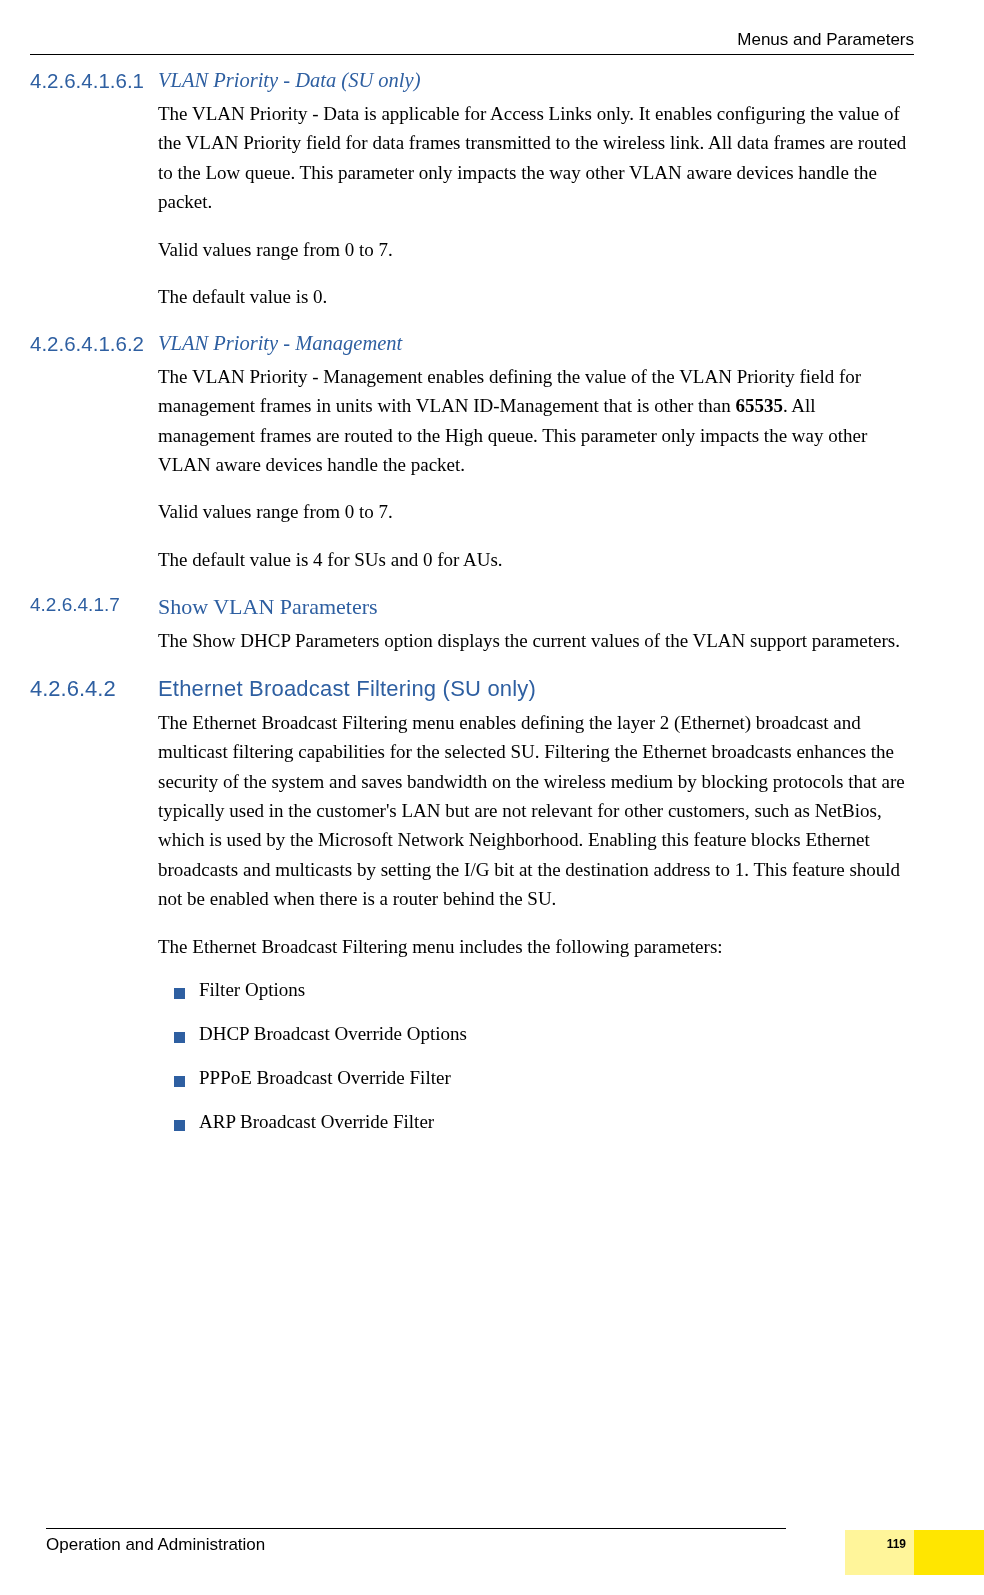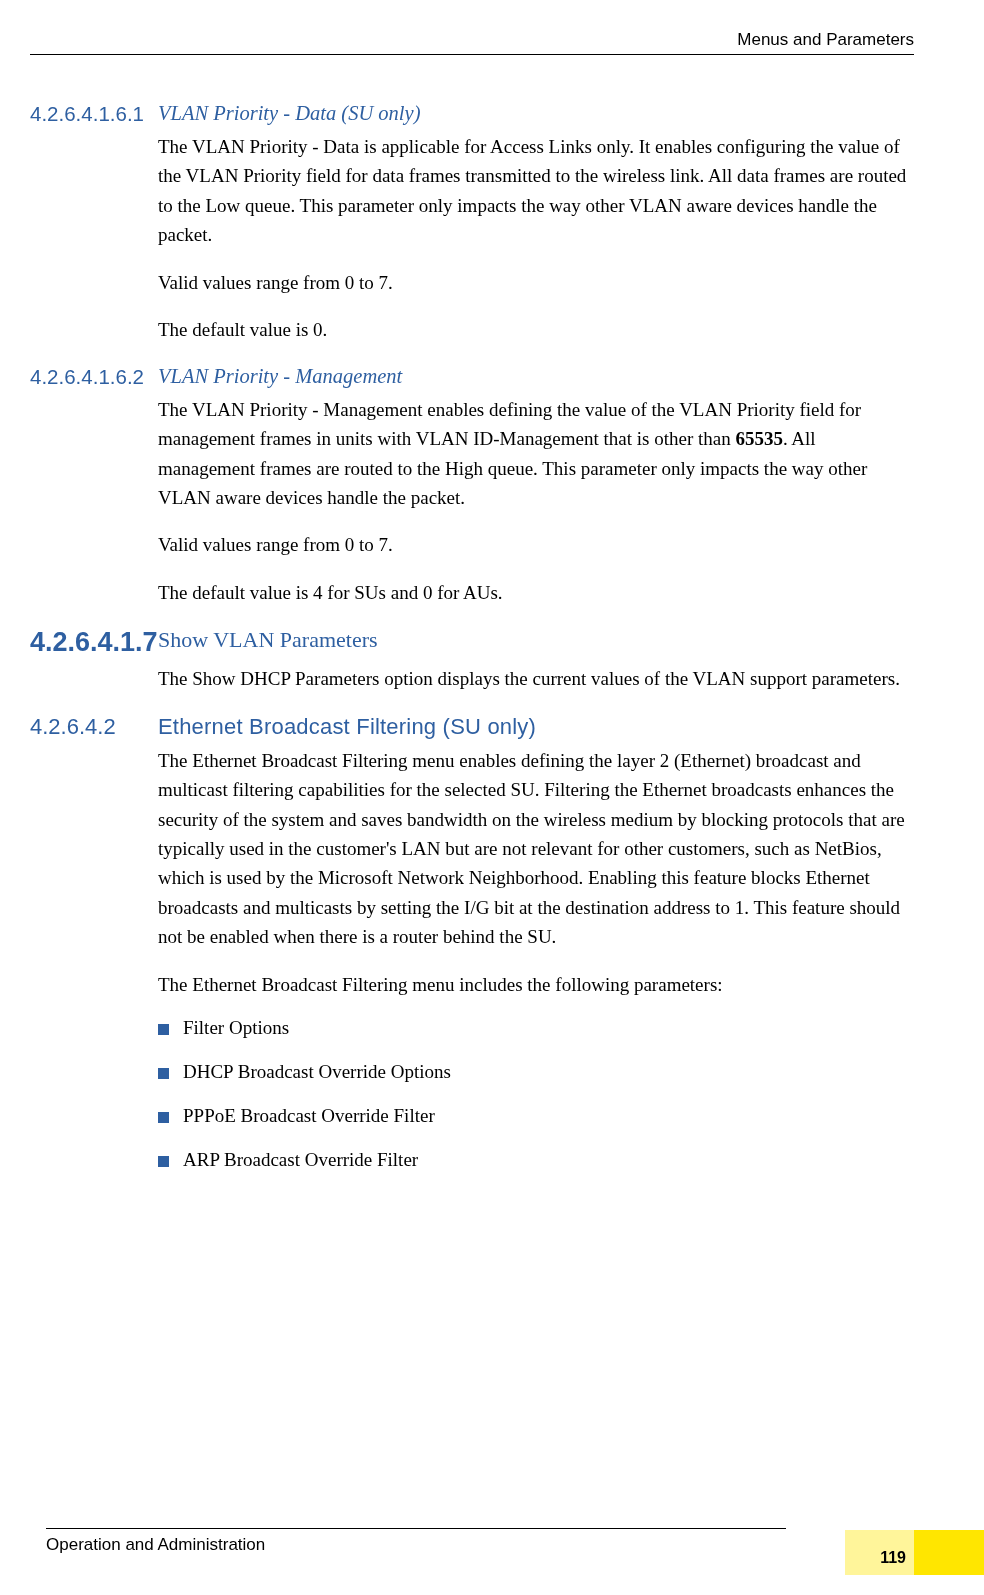--- a/index.html
+++ b/index.html
@@ -16,38 +16,37 @@
   .page {
     padding: 30px 70px 0 30px;
     box-sizing: border-box;
   }
   .header-right {
     text-align: right;
     font-family: Arial, Helvetica, sans-serif;
     font-size: 17px;
     padding-bottom: 4px;
     border-bottom: 1px solid #000;
-    margin-bottom: 45px;
+    margin-bottom: 12px;
   }
   .section-row {
     display: flex;
     margin-bottom: 6px;
   }
   .section-num {
     width: 128px;
     flex-shrink: 0;
     color: #2e5fa1;
     font-family: Arial, Helvetica, sans-serif;
     font-size: 20.5px;
     padding-top: 2px;
   }
   .section-num.h3 {
-    font-size: 27px;
-    font-style: normal;
-    font-weight: bold;
+    font-size: 19px;
+    font-style: normal;
   }
   .section-num.h2 {
     font-size: 22px;
     font-style: normal;
     font-family: Verdana, Arial, sans-serif;
   }
   .section-title {
     color: #2e5fa1;
     font-style: italic;
     font-family: Liberation Serif, serif;
@@ -74,22 +73,23 @@
   .body-block .bold {
     font-weight: bold;
   }
   .bullet-list {
     margin-left: 128px;
     font-family: "Bookman Old Style", Georgia, serif;
     font-size: 19px;
   }
   .bullet-item {
     display: flex;
-    align-items: flex-start;
+    align-items: center;
     margin-bottom: 22px;
+    margin-left: 16px;
   }
   .bullet-square {
     width: 11px;
     height: 11px;
     background: #2e5fa1;
     flex-shrink: 0;
     margin-top: 7px;
     margin-right: 14px;
   }
   .footer {
@@ -119,23 +119,23 @@
     position: absolute;
     right: 69px;
     bottom: 20px;
     width: 70px;
     height: 45px;
     background: #fff59a;
   }
   .pagenum {
     position: absolute;
     right: 78px;
-    bottom: 28px;
-    font-family: Arial, Helvetica, sans-serif;
-    font-size: 16px;
+    bottom: 44px;
+    font-family: Arial, Helvetica, sans-serif;
+    font-size: 12px;
     font-weight: bold;
     z-index: 5;
   }
 </style>
 </head>
 <body>
 
 <div class="page">
   <div class="header-right">Menus and Parameters</div>
 

